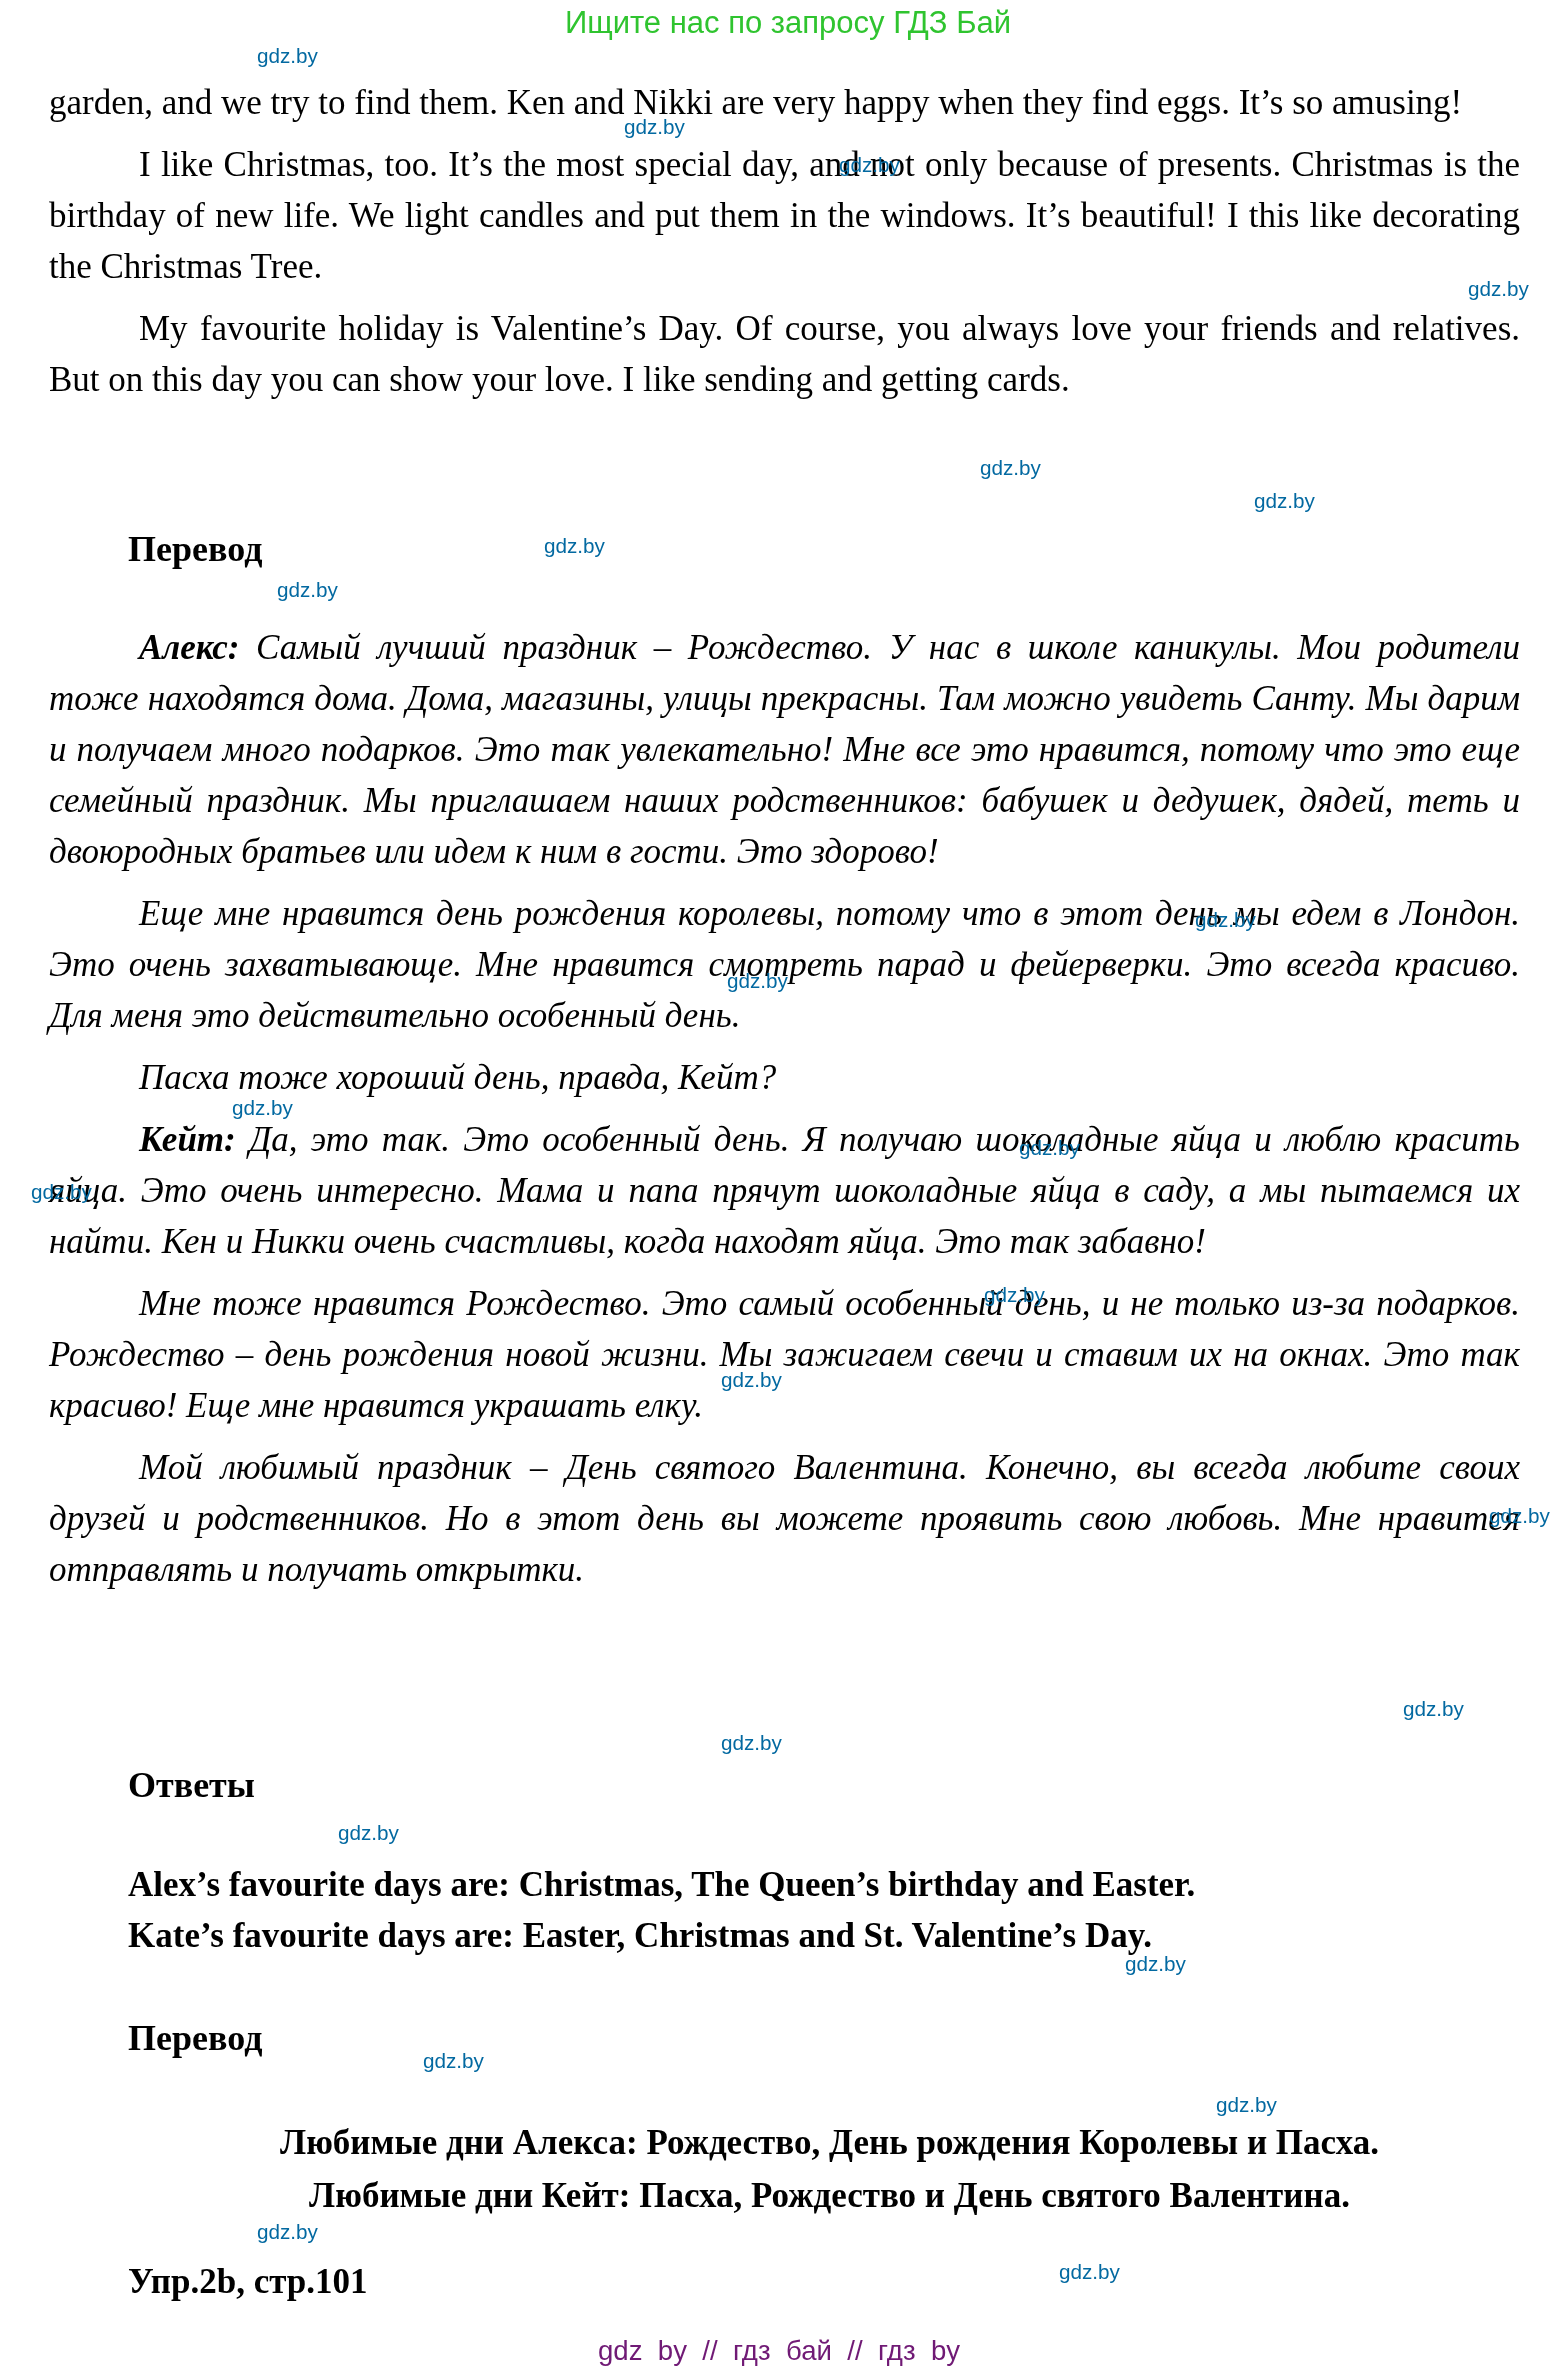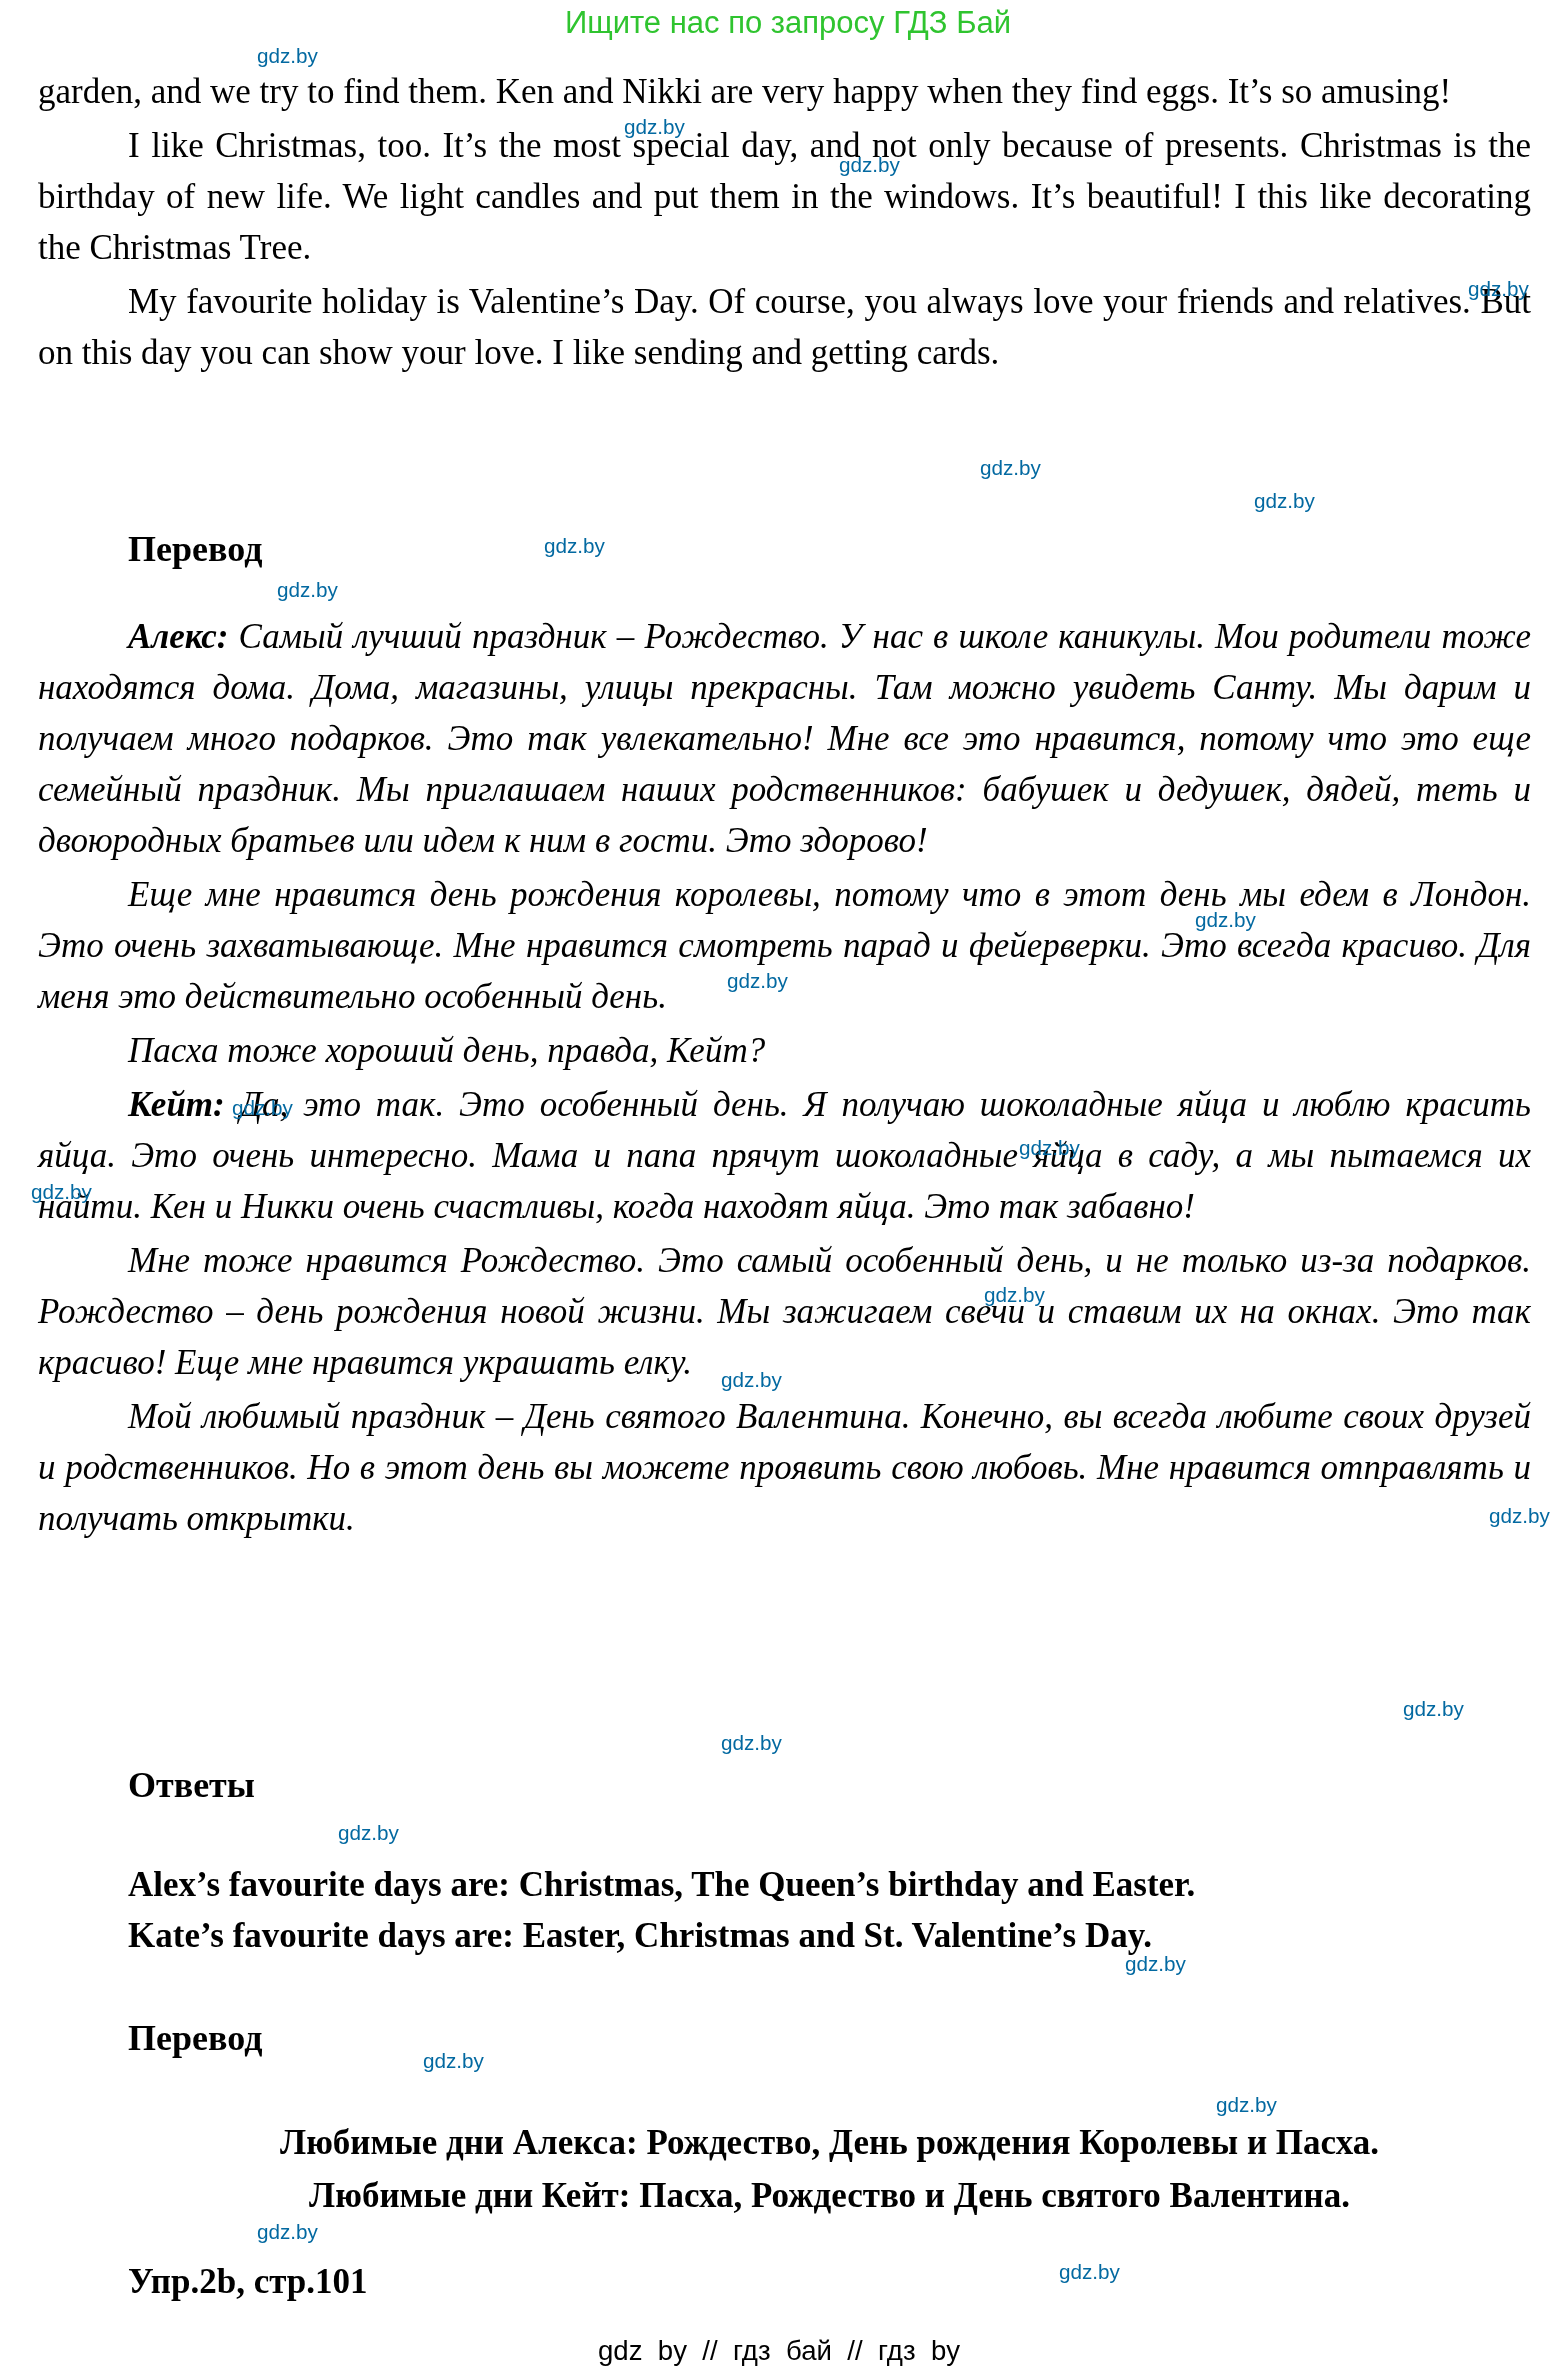--- a/index.html
+++ b/index.html
@@ -16,21 +16,21 @@
     position:absolute;top:4.6px;left:0;width:100%;
     text-align:center;
     font-family:"Liberation Sans",sans-serif;
     font-size:31px;font-weight:500;
     color:#2fc42f;
   }
   
   .col{position:absolute;left:38px;width:1493px;}
   
   .para{
-    margin:0;
+    margin:11px;
     font-size:35px;line-height:51px;
     text-align:justify;
     text-indent:90px;
   }
   .para.no-indent{text-indent:0;}
   .para + .para{margin-top:3.1px;}
   .speaker{font-weight:bold;}
   
   .heading{
     margin:0;
@@ -113,21 +113,21 @@
 
   <section class="col line-block trans2" id="sec-trans2">
     <p>Любимые дни Алекса: Рождество, День рождения Королевы и Пасха.</p>
     <p>Любимые дни Кейт: Пасха, Рождество и День святого Валентина.</p>
   </section>
 
   <section class="col" id="sec-exercise">
     <p class="exercise">Упр.2b, стр.101</p>
   </section>
 
-  <div class="footer" style="color: #000000;">gdz by // гдз бай // гдз by</div>
+  <div class="footer" style="color: #701a75;">gdz by // гдз бай // гдз by</div>
 
   <div id="wm-layer">
       <span class="wm" style="left: 257px; top: 44px;">gdz.by</span>
       <span class="wm" style="left: 624px; top: 115px;">gdz.by</span>
       <span class="wm" style="left: 839px; top: 153px;">gdz.by</span>
       <span class="wm" style="left: 1468px; top: 277px;">gdz.by</span>
       <span class="wm" style="left: 980px; top: 456px;">gdz.by</span>
       <span class="wm" style="left: 1254px; top: 489px;">gdz.by</span>
       <span class="wm" style="left: 544px; top: 534px;">gdz.by</span>
       <span class="wm" style="left: 277px; top: 578px;">gdz.by</span>

